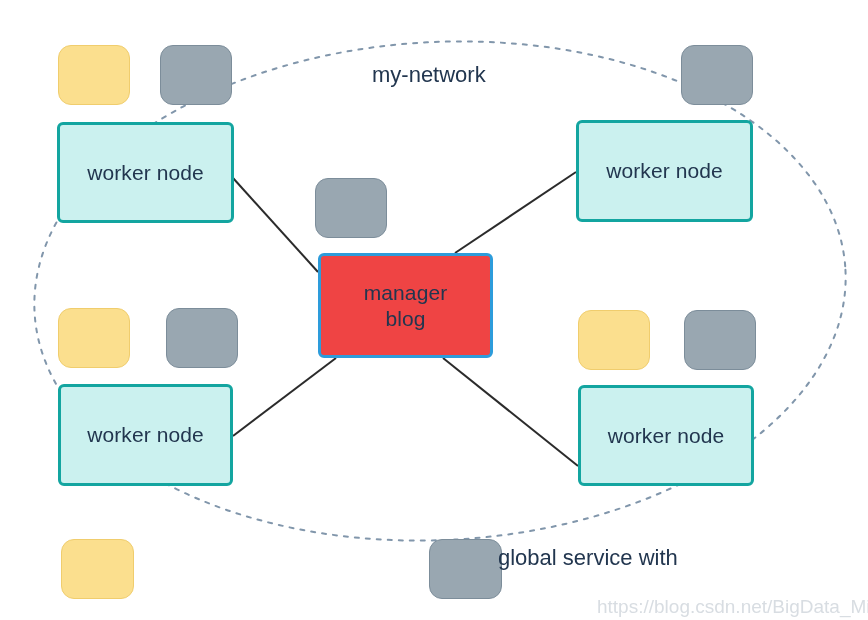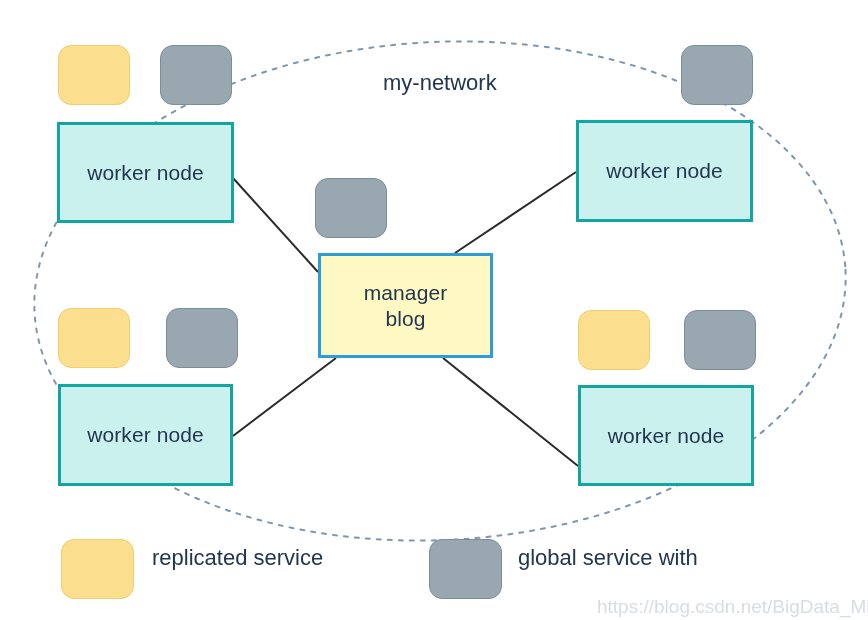--- a/index.html
+++ b/index.html
@@ -25,28 +25,29 @@
   .node-box {
     position: absolute;
     box-sizing: border-box;
     display: flex;
     align-items: center;
     justify-content: center;
     text-align: center;
     line-height: 1.22;
     color: #22364f;
     letter-spacing: 0.1px;
+    border-radius: 6px;
   }
   .worker-node {
     background: #cbf1ef;
     border: 3px solid #13a5a0;
     font-size: 21px;
   }
   .manager-node {
-    background: #fef9c3;
+    background: #ef4444;
     border: 3px solid #2d9cdb;
     font-size: 21px;
   }
   .service-chip {
     position: absolute;
     box-sizing: border-box;
     border-radius: 13px;
   }
   .chip-replicated {
     background: #fbdf8e;
@@ -85,21 +86,21 @@
   <svg id="diagram-svg" viewBox="0 0 868 620">
 
     <ellipse cx="440" cy="291" rx="406" ry="249" transform="rotate(-3 440 291)" fill="none" stroke="#8196ab" stroke-width="2" stroke-dasharray="4 7" stroke-linecap="round"></ellipse>
 
     <line x1="318" y1="272" x2="233" y2="178" stroke="#2b2b2b" stroke-width="2"></line>
     <line x1="455" y1="253" x2="576" y2="172" stroke="#2b2b2b" stroke-width="2"></line>
     <line x1="336" y1="358" x2="233" y2="436" stroke="#2b2b2b" stroke-width="2"></line>
     <line x1="443" y1="358" x2="578" y2="466" stroke="#2b2b2b" stroke-width="2"></line>
   </svg>
 
-  <div class="network-label" style="left:383px; top:62px;margin-top:8px;">my-network</div>
+  <div class="network-label" style="left:372px; top:62px;">my-network</div>
 
   <div class="service-chip chip-replicated" style="left:58px; top:45px; width:72px; height:60px;"></div>
   <div class="service-chip chip-global" style="left:160px; top:45px; width:72px; height:60px;"></div>
 
   <div class="service-chip chip-global" style="left:681px; top:45px; width:72px; height:60px;"></div>
 
   <div class="service-chip chip-global" style="left:315px; top:178px; width:72px; height:60px;"></div>
 
   <div class="service-chip chip-replicated" style="left:58px; top:308px; width:72px; height:60px;"></div>
   <div class="service-chip chip-global" style="left:166px; top:308px; width:72px; height:60px;"></div>
@@ -123,23 +124,22 @@
     <span>worker node</span>
   </div>
 
   <div class="node-box manager-node" style="left:318px; top:253px; width:175px; height:105px; flex-direction:column;">
     <span>manager</span>
     <span>blog</span>
   </div>
 
   <div class="service-chip chip-replicated" style="left:61px; top:539px; width:73px; height:60px;"></div>
   <div class="legend-text" style="left:152px; top:543px;">
-    <div>replicated service</div>
   </div>
 
   <div class="service-chip chip-global" style="left:429px; top:539px; width:73px; height:60px;"></div>
-  <div class="legend-text" style="left:518px; top:543px;">
+  <div class="legend-text" style="left:498px; top:543px;">
     <div>global service with</div>
   </div>
 
   <div class="watermark" style="left:597px; top:596px;">https://blog.csdn.net/BigData_Mining</div>
 
 </div>
 
 </body></html>

